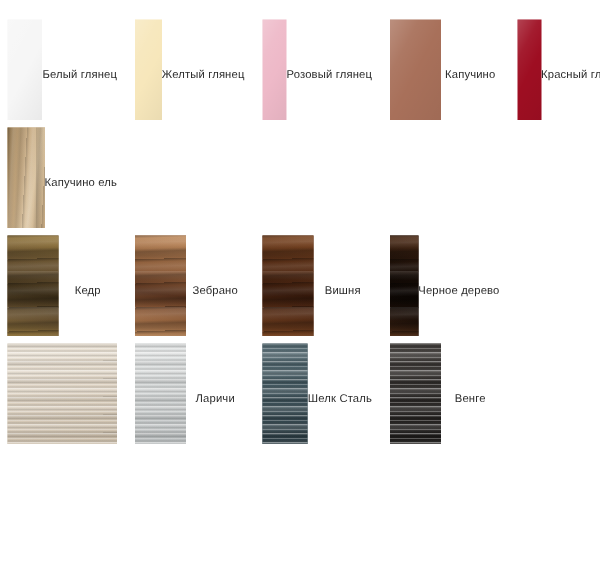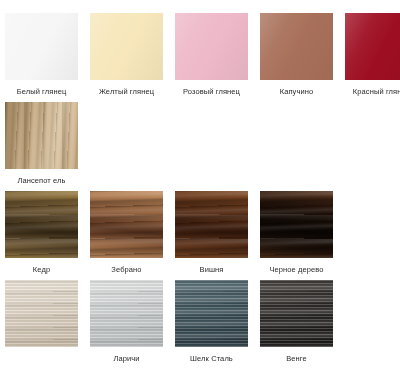--- a/index.html
+++ b/index.html
@@ -24,21 +24,21 @@
     display: flex;
     align-items: flex-start;
     margin-bottom: 5px;
   }
 
   .swatch-cell {
     width: 73px;
     margin-right: 7px;
     margin-left: 5px;
     display: flex;
-    flex-direction: column;
+    flex-direction: row;
     align-items: center;
   }
   .swatch-cell.last-col { margin-right: 0; }
 
   .swatch-tile {
     width: 73px;
     height: 67px;
     position: relative;
     overflow: hidden;
     background-repeat: no-repeat;
@@ -132,21 +132,21 @@
         <span class="swatch-label">Капучино</span>
       </div>
       <div class="swatch-cell last-col">
         <div class="swatch-tile tile-plain" style="--base: #9e0e22; --light: #b71b2f; --dark: #7e0a1a;"></div>
         <span class="swatch-label">Красный глянец</span>
       </div>
     </div>
     <div class="swatch-row">
       <div class="swatch-cell last-col">
         <div class="swatch-tile tile-wood-v" style="--base: #c4a77f; --light: #dcc6a4; --dark: #9d8159;"></div>
-        <span class="swatch-label">Лансепот ель</span>
+        <span class="swatch-label">Капучино ель</span>
       </div>
     </div>
     <div class="swatch-row">
       <div class="swatch-cell">
         <div class="swatch-tile tile-wood-h" style="--base: #6d5634; --light: #96793f; --dark: #3e3019;"></div>
         <span class="swatch-label">Кедр</span>
       </div>
       <div class="swatch-cell">
         <div class="swatch-tile tile-wood-h" style="--base: #9a6741; --light: #c08d60; --dark: #5e3620;"></div>
         <span class="swatch-label">Зебрано</span>

